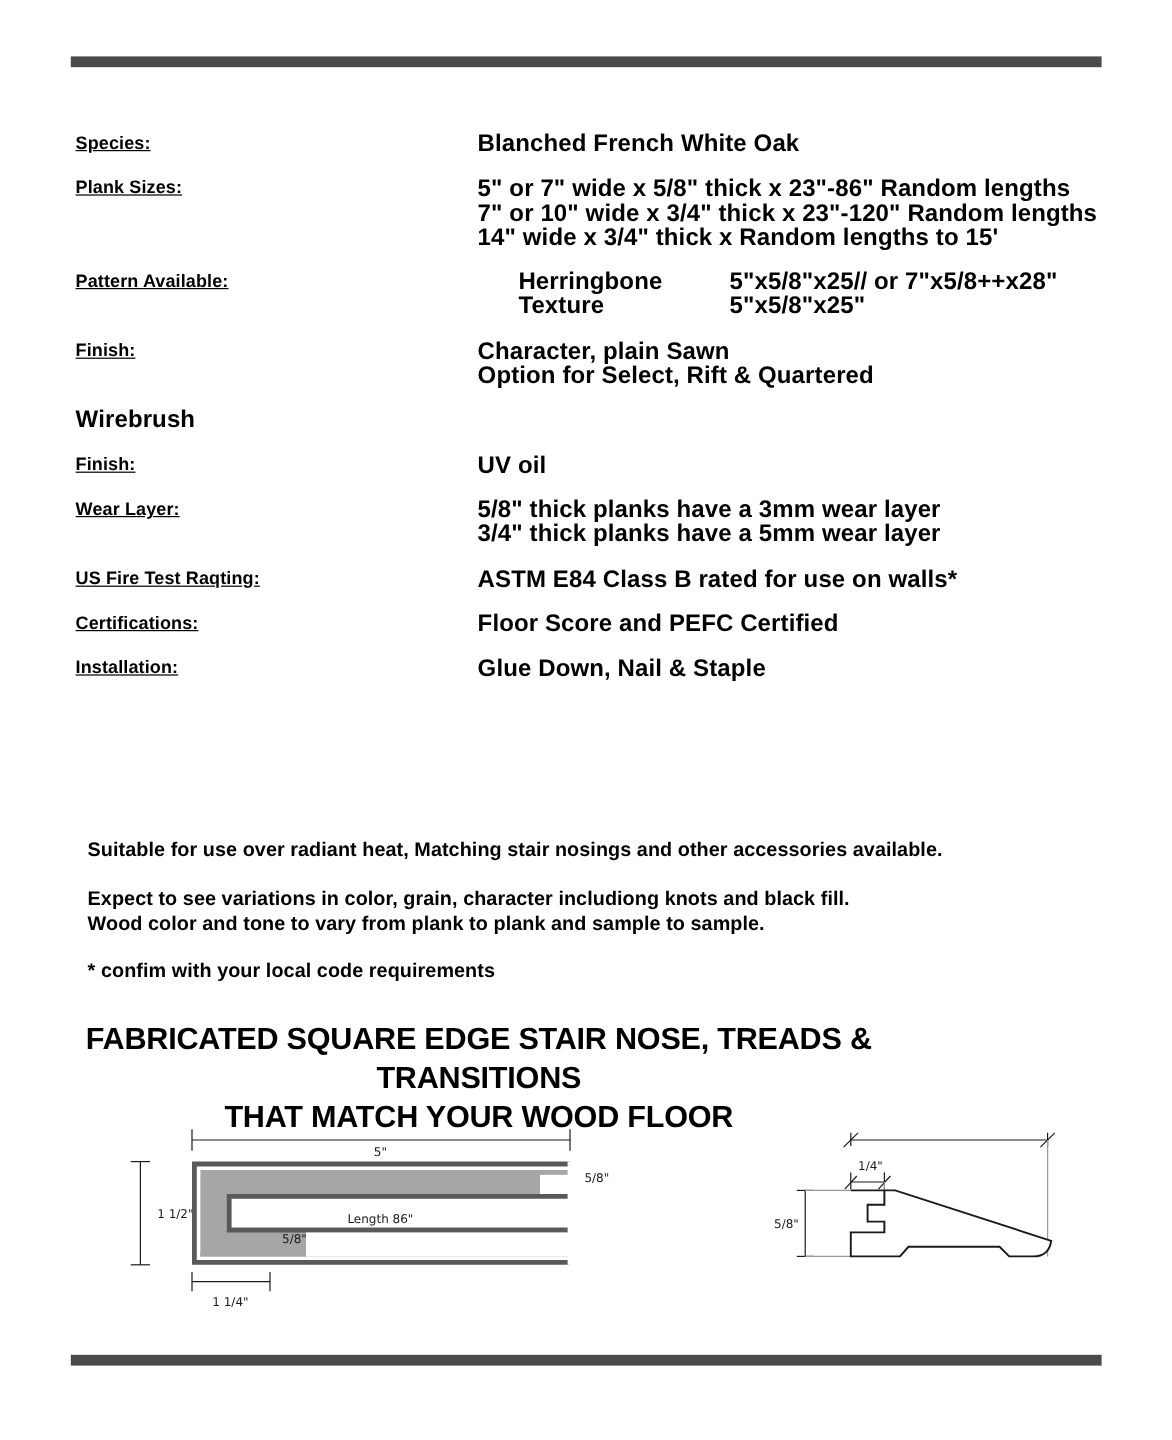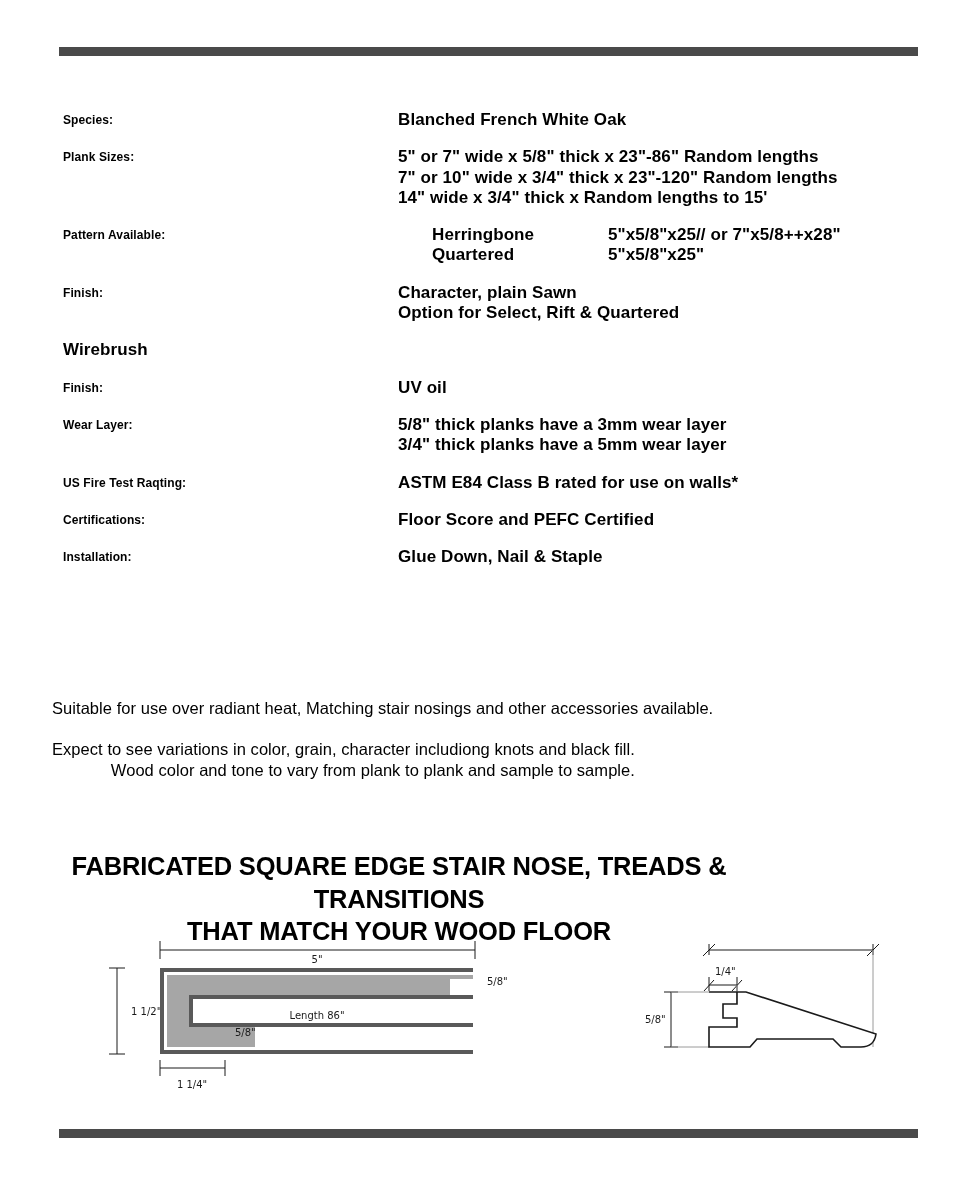--- a/index.html
+++ b/index.html
@@ -25,47 +25,47 @@
     position:absolute;left:63px;top:110px;width:900px;
   }
   .spec-row{
     display:flex;
     align-items:flex-start;
     margin-bottom:17px;
   }
   .spec-label{
     width:335px;
     flex:0 0 335px;
-    font-size:12px;
+    font-size:15px;
     font-weight:bold;
     line-height:20px;
     letter-spacing:0.1px;
+    text-decoration:underline;
   }
   .spec-value{
     flex:1 1 auto;
-    font-size:17px;
+    font-size:20px;
     font-weight:bold;
     line-height:20.3px;
     letter-spacing:0.1px;
   }
   .spec-value .vline{display:block;white-space:pre;}
   .pattern-grid{display:block;}
   .pattern-line{display:flex;margin-left:34px;}
   .pattern-name{width:176px;flex:0 0 176px;}
   .pattern-dim{flex:1 1 auto;white-space:pre;}
 
   
   .note{
-    position:absolute;left:52px;
+    position:absolute;left:73px;
     font-size:16.5px;
-    font-weight:normal;
+    font-weight:bold;
     line-height:20.5px;
     letter-spacing:0.05px;
     white-space:pre-line;
-    text-align:right;
   }
   .note-1{top:698px;}
   .note-2{top:739px;}
   .note-3{top:799px;}
 
   
   .headline{
     position:absolute;left:0;top:850px;width:798px;
     text-align:center;
     font-size:25.5px;
@@ -107,21 +107,21 @@
       </div>
       <div class="spec-row">
         <div class="spec-label">Pattern Available:</div>
         <div class="spec-value">
           <div class="pattern-grid">
             <div class="pattern-line">
               <span class="pattern-name">Herringbone</span>
               <span class="pattern-dim">5"x5/8"x25// or 7"x5/8++x28"</span>
             </div>
             <div class="pattern-line">
-              <span class="pattern-name">Quartered</span>
+              <span class="pattern-name">Texture</span>
               <span class="pattern-dim">5"x5/8"x25"</span>
             </div>
           </div>
         </div>
       </div>
       <div class="spec-row">
         <div class="spec-label">Finish:</div>
         <div class="spec-value">
           <span class="vline">Character, plain Sawn</span>
           <span class="vline">Option for Select, Rift &amp; Quartered</span>
@@ -161,20 +161,21 @@
         <div class="spec-label">Installation:</div>
         <div class="spec-value">
           <span class="vline">Glue Down, Nail &amp; Staple</span>
         </div>
       </div>
     </div>
 
   <div class="note note-1">Suitable for use over radiant heat, Matching stair nosings and other accessories available.</div>
   <div class="note note-2">Expect to see variations in color, grain, character includiong knots and black fill.
 Wood color and tone to vary from plank to plank and sample to sample.</div>
+  <div class="note note-3">* confim with your local code requirements</div>
 
   <div class="headline">
     <span class="hl-line">FABRICATED SQUARE EDGE STAIR NOSE, TREADS &amp; TRANSITIONS</span>
     <span class="hl-line">THAT MATCH YOUR WOOD FLOOR</span>
   </div>
 
   <div class="diagram-area">
 
     <div class="dwg dwg-left">
       <svg width="430" height="160" viewBox="0 0 430 160">

